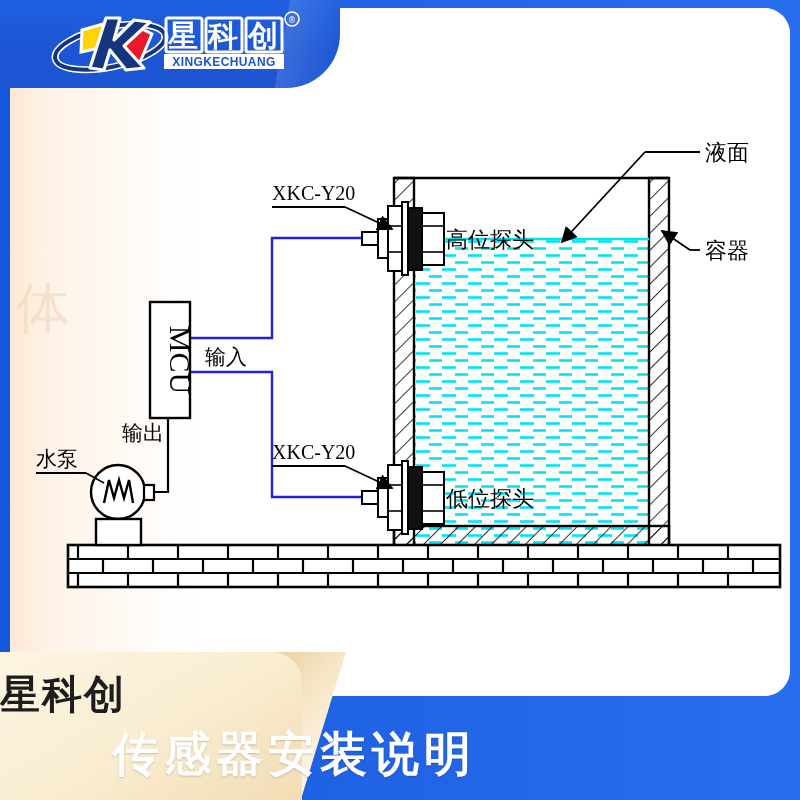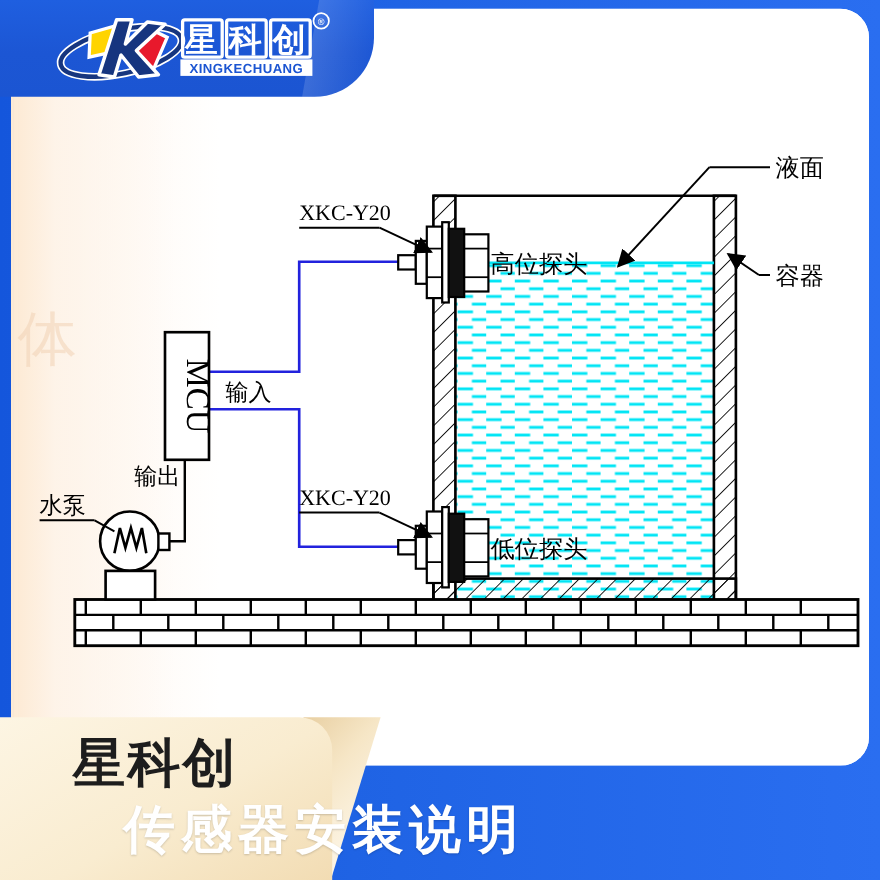--- a/index.html
+++ b/index.html
@@ -49,23 +49,23 @@
   .diagram{position:absolute;left:0;top:0;width:800px;height:700px;}
 
   
   .cream{
     position:absolute;left:0;top:652px;width:302px;height:148px;
     background:linear-gradient(150deg,#fdf5e3 0%,#f9ecd0 55%,#f2dcb3 100%);
     border-top-right-radius:30px;
     overflow:hidden;
   }
   .cream .txt{
-    position:absolute;left:0;top:14px;width:282px;text-align:center;
+    position:absolute;left:0;top:14px;width:282px;
     font-family:"DejaVu Sans",sans-serif;font-weight:bold;color:#1d1d1d;
-    font-size:48px;line-height:56px;letter-spacing:2px;
+    font-size:40px;line-height:56px;letter-spacing:2px;
   }
   .cream-edge{
     position:absolute;left:276px;top:652px;width:70px;height:148px;
     background:linear-gradient(120deg,#e8cfa2 0%,#f6e6c6 45%,#fdf6e8 100%);
     transform:skewX(-17deg);transform-origin:top left;
   }
   .banner-clip{position:absolute;left:248px;top:706px;width:560px;height:94px;overflow:hidden;}
   .banner-txt{
     position:absolute;left:54px;top:708px;width:740px;height:92px;
     display:flex;align-items:center;

